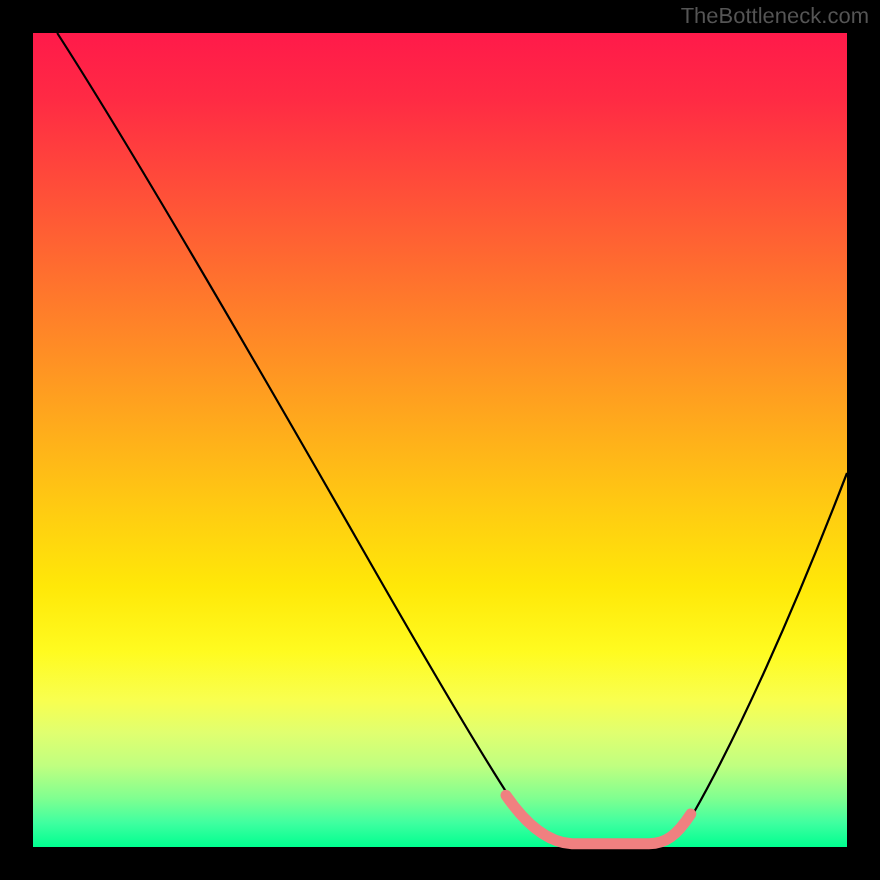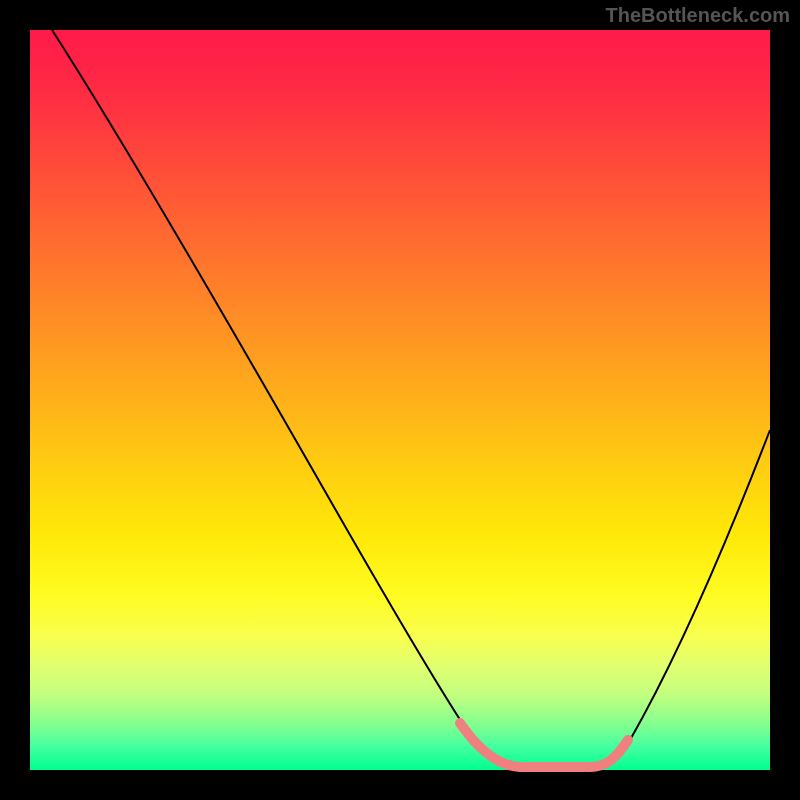--- a/index.html
+++ b/index.html
@@ -10,21 +10,21 @@
     position: relative;
     overflow: hidden;
     font-family: Arial, sans-serif;
   }
   .watermark {
     position: absolute;
     top: 4px;
     right: 10px;
     color: #555;
     font-size: 20px;
-    font-weight: bold;
+    font-weight: normal;
     z-index: 10;
   }
   .plot-area {
     position: absolute;
     left: 30px;
     top: 30px;
     width: 740px;
     height: 740px;
     background: linear-gradient(to bottom,
       #ff1a4a 0%,

